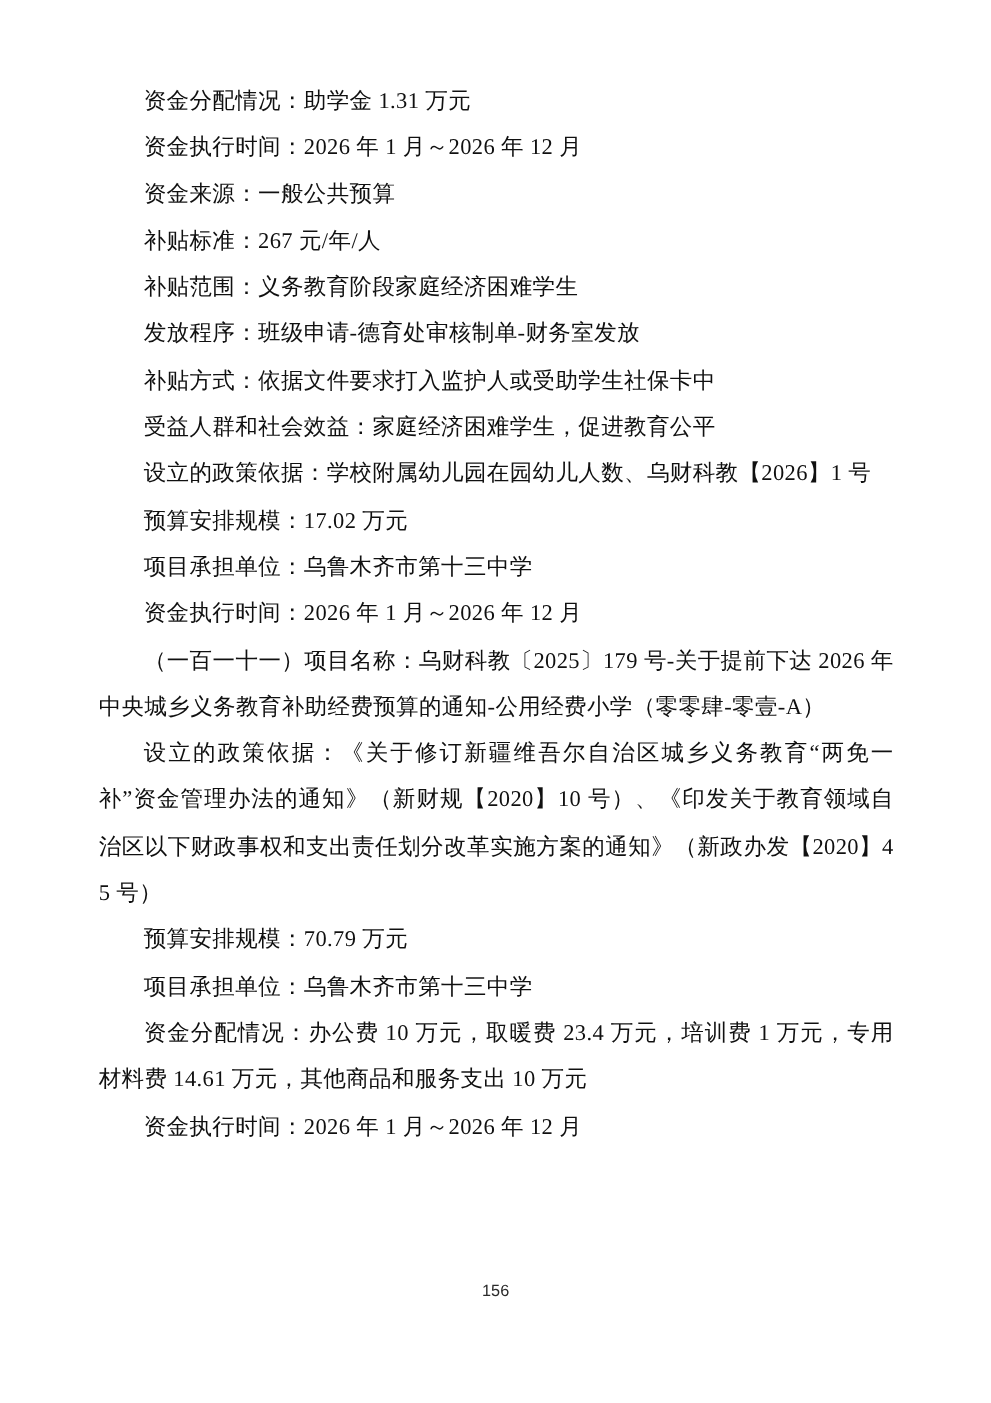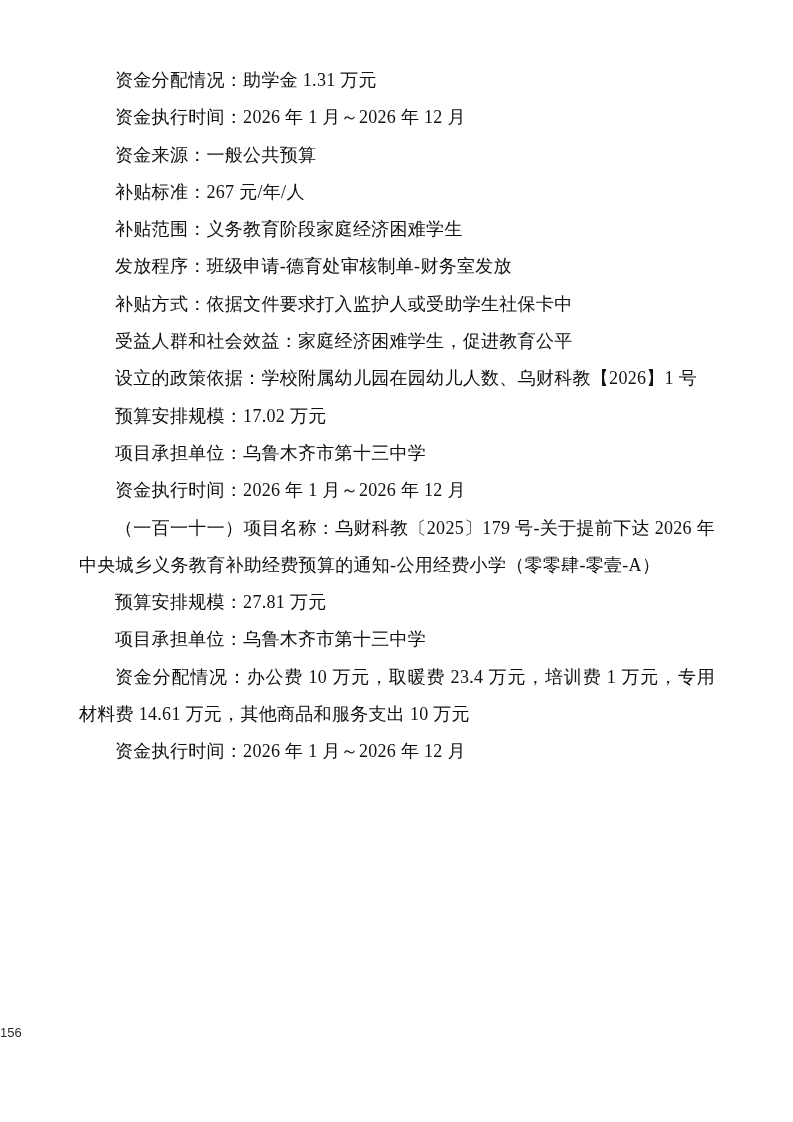--- a/index.html
+++ b/index.html
@@ -31,21 +31,21 @@
     text-indent: 36px;          
     text-align: justify;
     letter-spacing: 0.3px;
     word-break: break-all;
   }
   .page-footer {
     position: absolute;
     left: 0;
     right: 0;
     top: 1025px;
-    text-align: left;
+    text-align: center;
     font-family: "Liberation Sans", "DejaVu Sans", sans-serif;
     font-size: 13px;
     color: #2b2b2b;
   }
 </style>
 </head>
 <body>
 
 <div class="page">
   <div class="doc-content">
@@ -55,19 +55,20 @@
     <p class="doc-para">补贴标准：267 元/年/人</p>
     <p class="doc-para">补贴范围：义务教育阶段家庭经济困难学生</p>
     <p class="doc-para">发放程序：班级申请-德育处审核制单-财务室发放</p>
     <p class="doc-para">补贴方式：依据文件要求打入监护人或受助学生社保卡中</p>
     <p class="doc-para">受益人群和社会效益：家庭经济困难学生，促进教育公平</p>
     <p class="doc-para">设立的政策依据：学校附属幼儿园在园幼儿人数、乌财科教【2026】1 号</p>
     <p class="doc-para">预算安排规模：17.02 万元</p>
     <p class="doc-para">项目承担单位：乌鲁木齐市第十三中学</p>
     <p class="doc-para">资金执行时间：2026 年 1 月～2026 年 12 月</p>
     <p class="doc-para">（一百一十一）项目名称：乌财科教〔2025〕179 号-关于提前下达 2026 年中央城乡义务教育补助经费预算的通知-公用经费小学（零零肆-零壹-A）</p>
-    <p class="doc-para">预算安排规模：27.81 万元</p>
+    <p class="doc-para">设立的政策依据：《关于修订新疆维吾尔自治区城乡义务教育“两免一补”资金管理办法的通知》（新财规【2020】10 号）、《印发关于教育领域自治区以下财政事权和支出责任划分改革实施方案的通知》（新政办发【2020】45 号）</p>
+    <p class="doc-para">预算安排规模：70.79 万元</p>
     <p class="doc-para">项目承担单位：乌鲁木齐市第十三中学</p>
     <p class="doc-para">资金分配情况：办公费 10 万元，取暖费 23.4 万元，培训费 1 万元，专用材料费 14.61 万元，其他商品和服务支出 10 万元</p>
     <p class="doc-para">资金执行时间：2026 年 1 月～2026 年 12 月</p>
   </div>
   <div class="page-footer">156</div>
 </div>
 
 </body></html>

